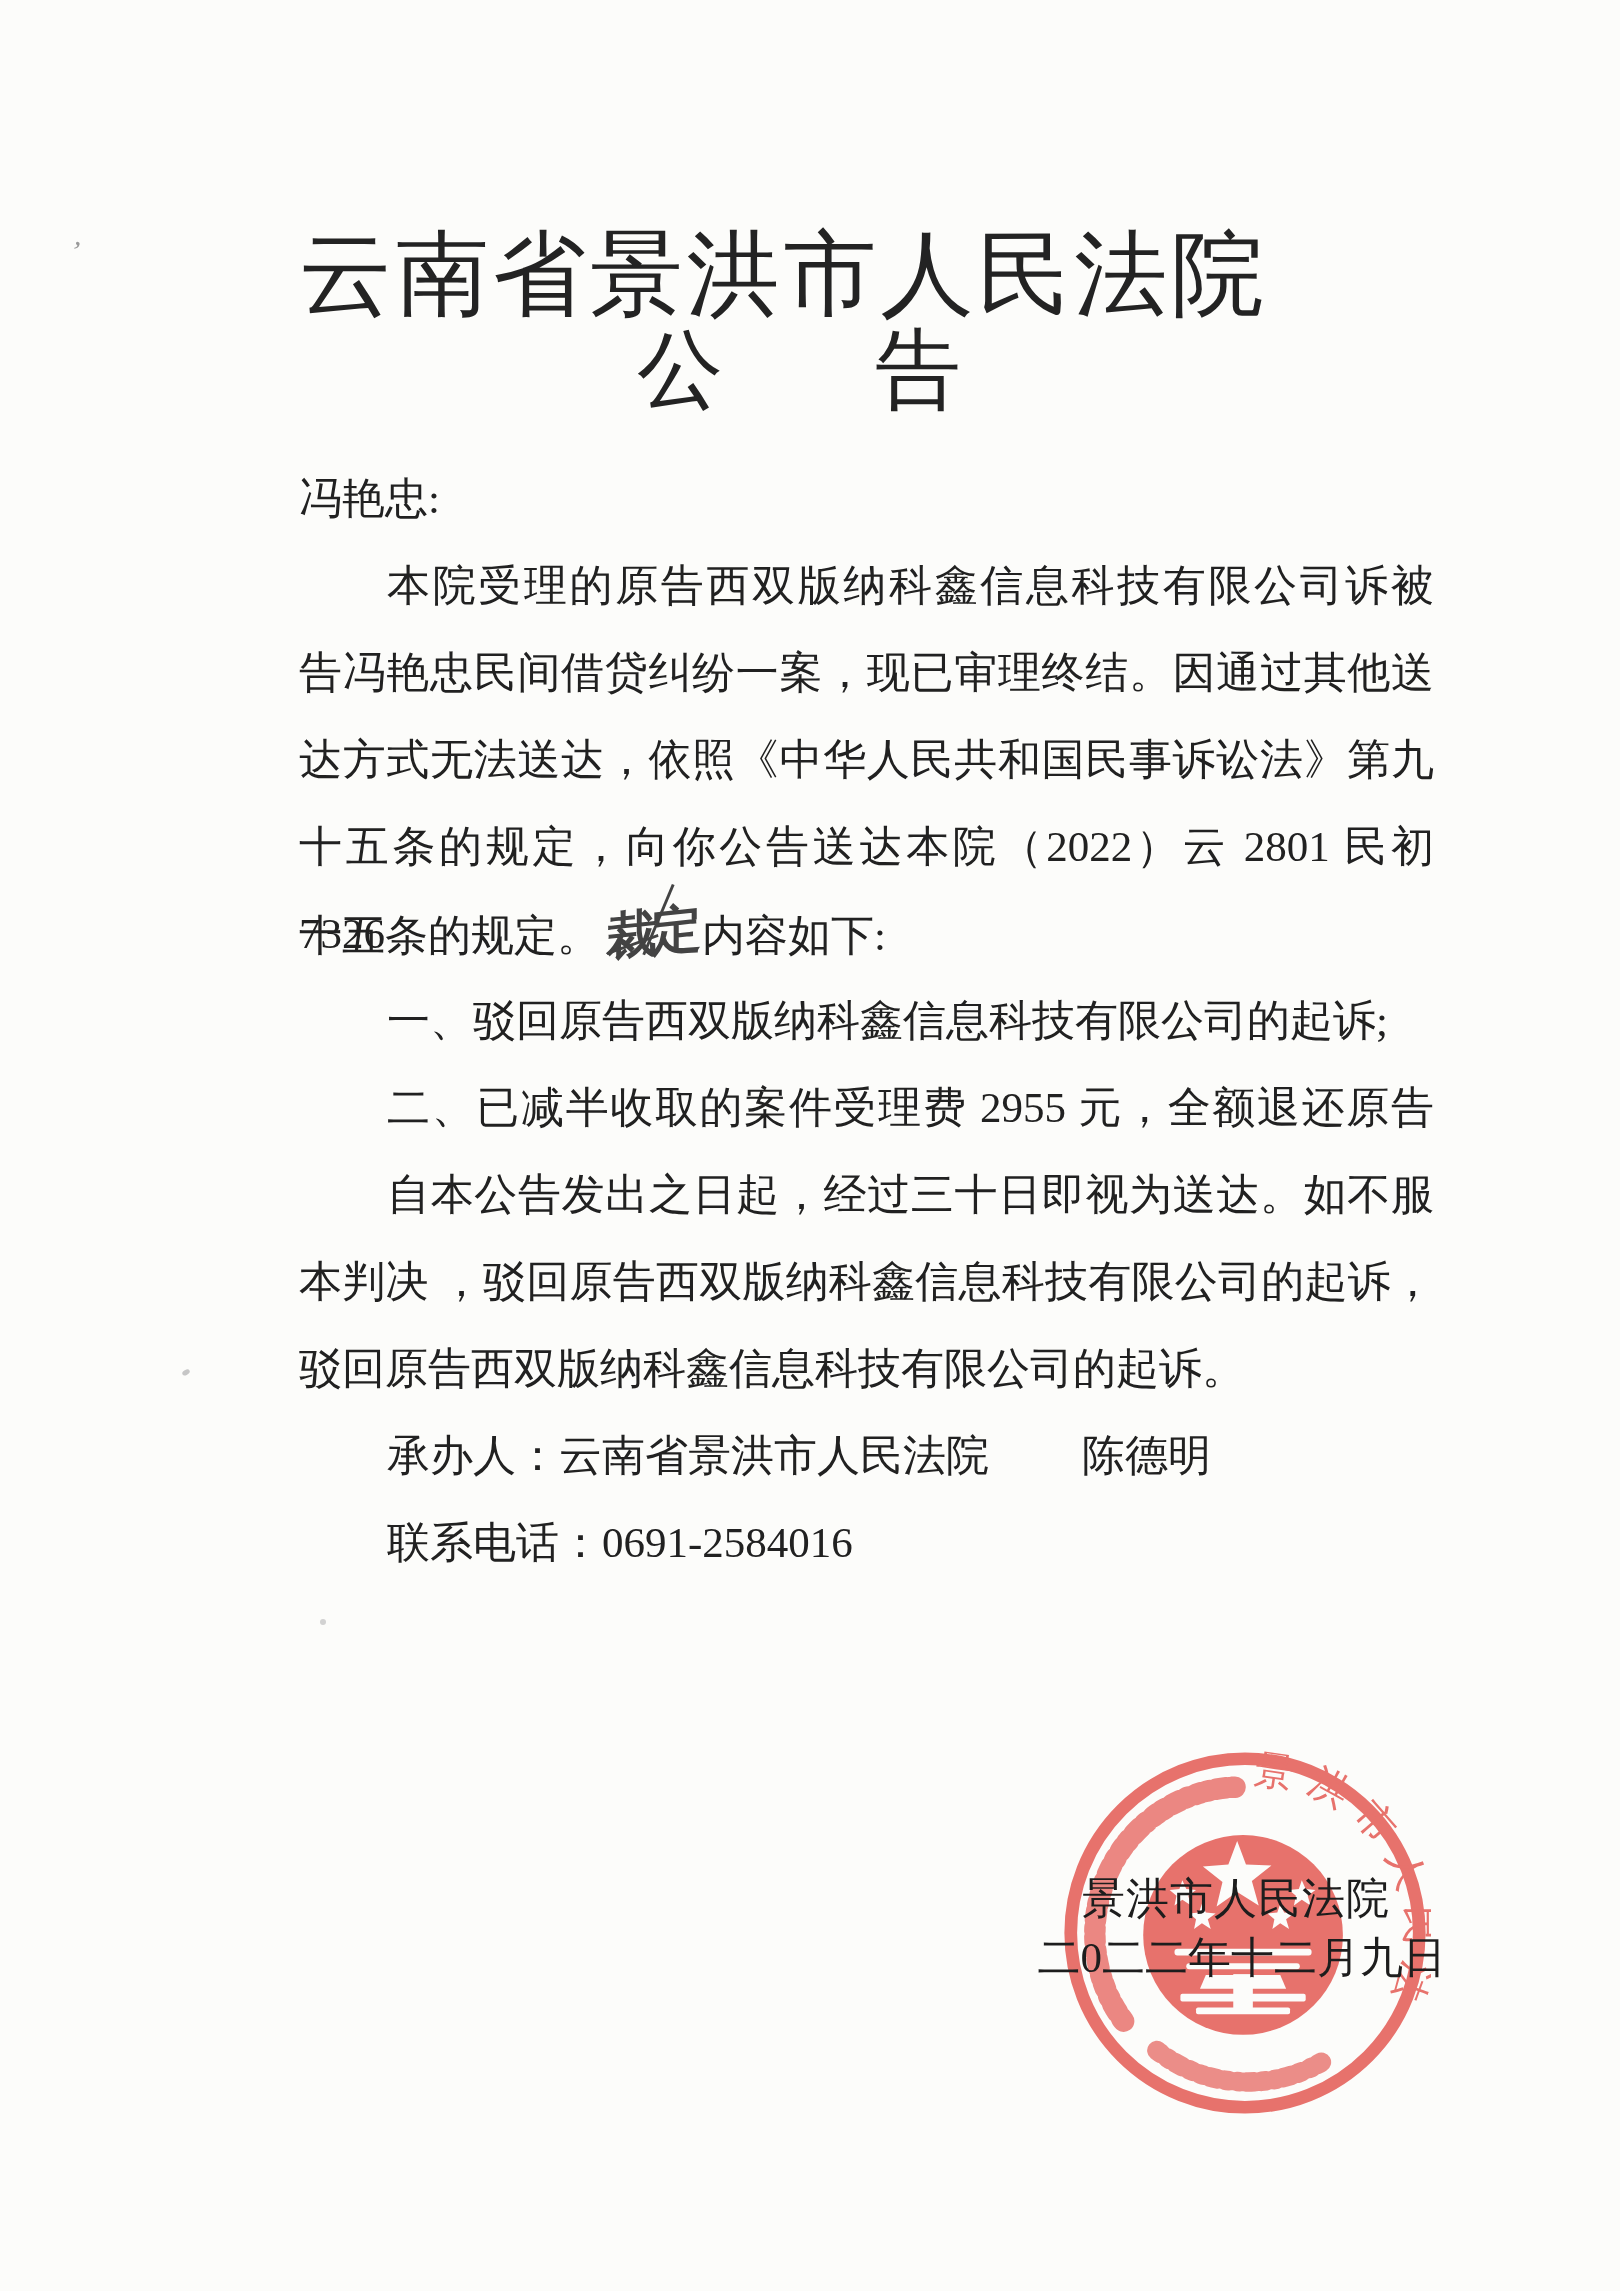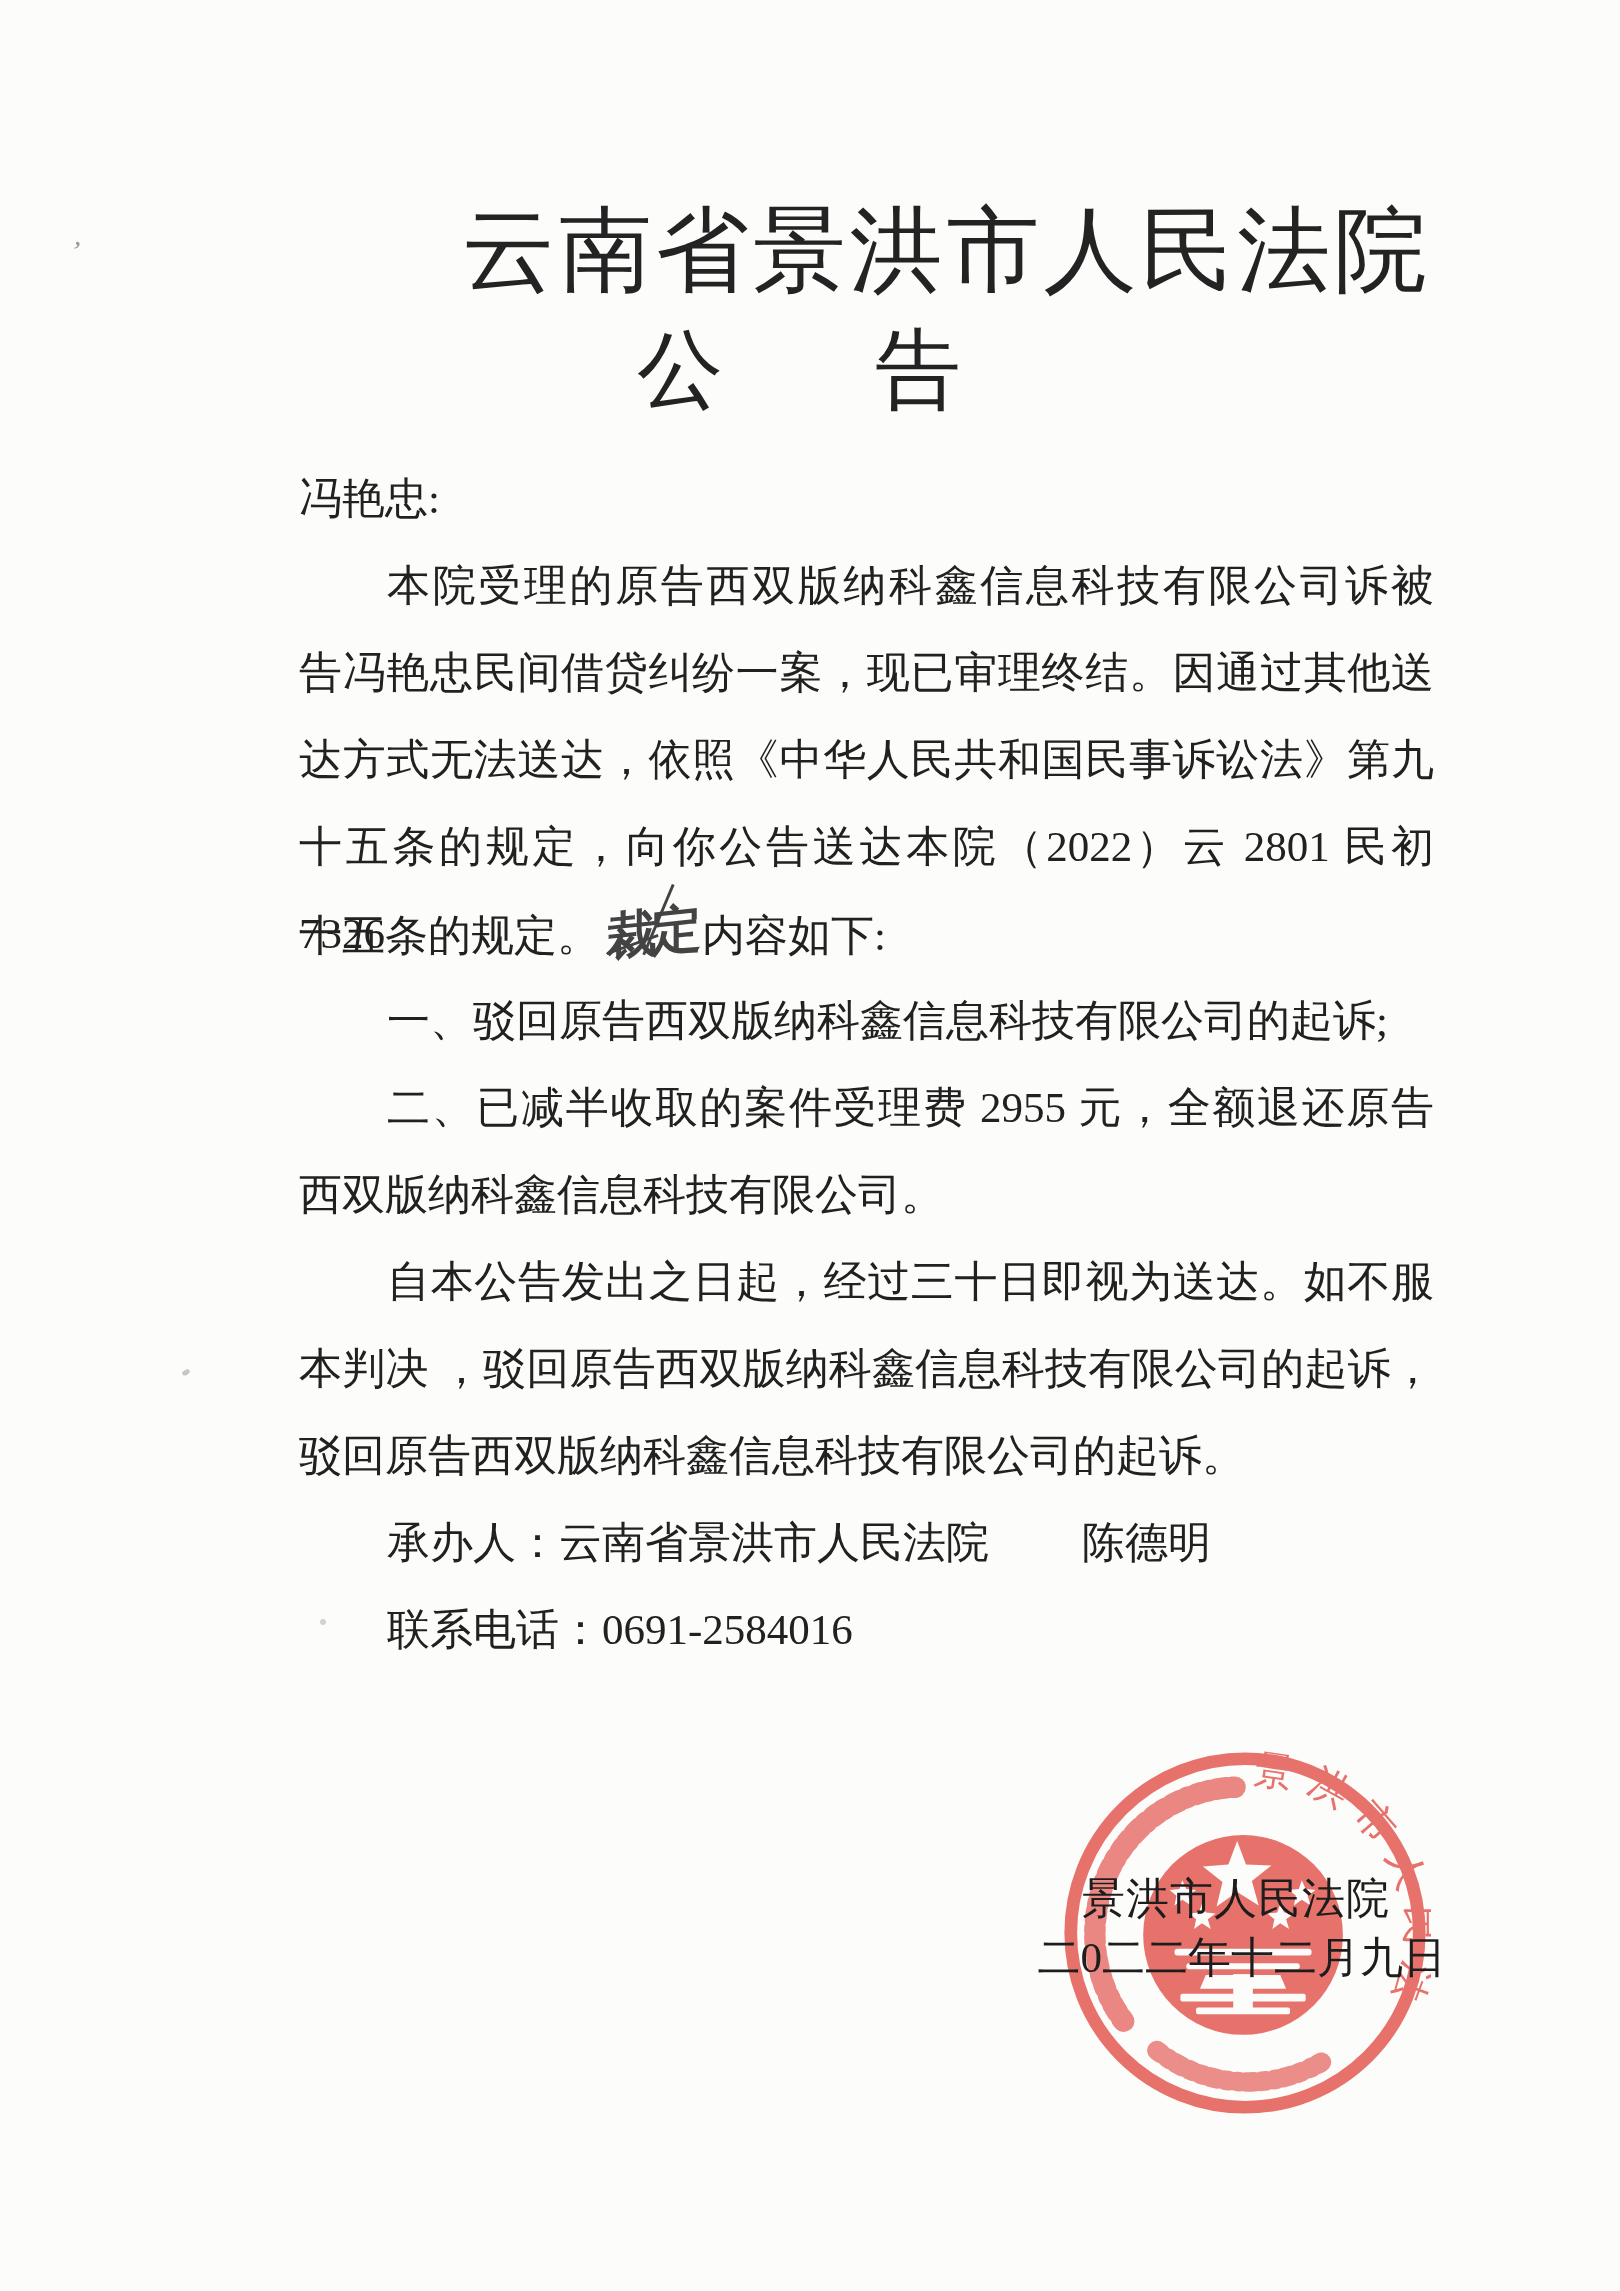--- a/index.html
+++ b/index.html
@@ -7,22 +7,22 @@
     position:relative;
     width:1620px;height:2292px;
     margin:0 auto;
     background:#fcfcfa;
     overflow:hidden;
     font-family:"Liberation Serif","DejaVu Serif",serif;
     color:#1f1f1f;
   }
   
   .title-line1{
-    position:absolute;left:299px;top:188px;width:1132px;
-    text-align:right;font-size:93px;letter-spacing:3.9px;
+    position:absolute;left:299px;top:212px;width:1132px;
+    text-align:left;font-size:93px;letter-spacing:3.9px;
     color:#232323;white-space:nowrap;
   }
   .title-line2{position:absolute;top:312px;left:0;width:100%;height:98px;}
   .title-line2 .ch{position:absolute;font-size:86px;color:#232323;}
   .ch.gong{left:637px;}
   .ch.gao{left:875px;}
   
   .body-block{
     position:absolute;left:299px;top:455px;width:1135px;
     font-size:43px;line-height:87px;color:#212121;
@@ -70,21 +70,20 @@
 
   <div class="body-block" id="body-lines">
       <div class="line"><span>冯艳忠:</span></div>
       <div class="line full indent"><span>本院受理的原告西双版纳科鑫信息科技有限公司诉被</span></div>
       <div class="line full"><span>告冯艳忠民间借贷纠纷一案，现已审理终结。因通过其他送</span></div>
       <div class="line full"><span>达方式无法送达，依照《中华人民共和国民事诉讼法》第九</span></div>
       <div class="line full"><span>十五条的规定，向你公告送达本院（2022）云 2801 民初 7326</span></div>
       <div class="line"><span>十五条的规定。</span><span class="hw">裁定<i class="stroke s1"></i><i class="stroke s2"></i></span><span>内容如下:</span></div>
       <div class="line indent"><span>一、驳回原告西双版纳科鑫信息科技有限公司的起诉;</span></div>
       <div class="line full indent"><span>二、已减半收取的案件受理费 2955 元，全额退还原告</span></div>
-      <div class="line"><span>西双版纳科鑫信息科技有限公司。</span></div>
       <div class="line full indent"><span>自本公告发出之日起，经过三十日即视为送达。如不服</span></div>
       <div class="line full"><span>本判决 ，驳回原告西双版纳科鑫信息科技有限公司的起诉，</span></div>
       <div class="line"><span>驳回原告西双版纳科鑫信息科技有限公司的起诉。</span></div>
       <div class="line indent"><span>承办人：云南省景洪市人民法院</span><span class="gapspan" style="width: 93px;"></span><span>陈德明</span></div>
       <div class="line indent"><span>联系电话：0691-2584016</span></div>
     </div>
 
   <svg class="seal-svg" viewBox="0 0 380 380" aria-hidden="true">
     <g opacity="0.82">
 

